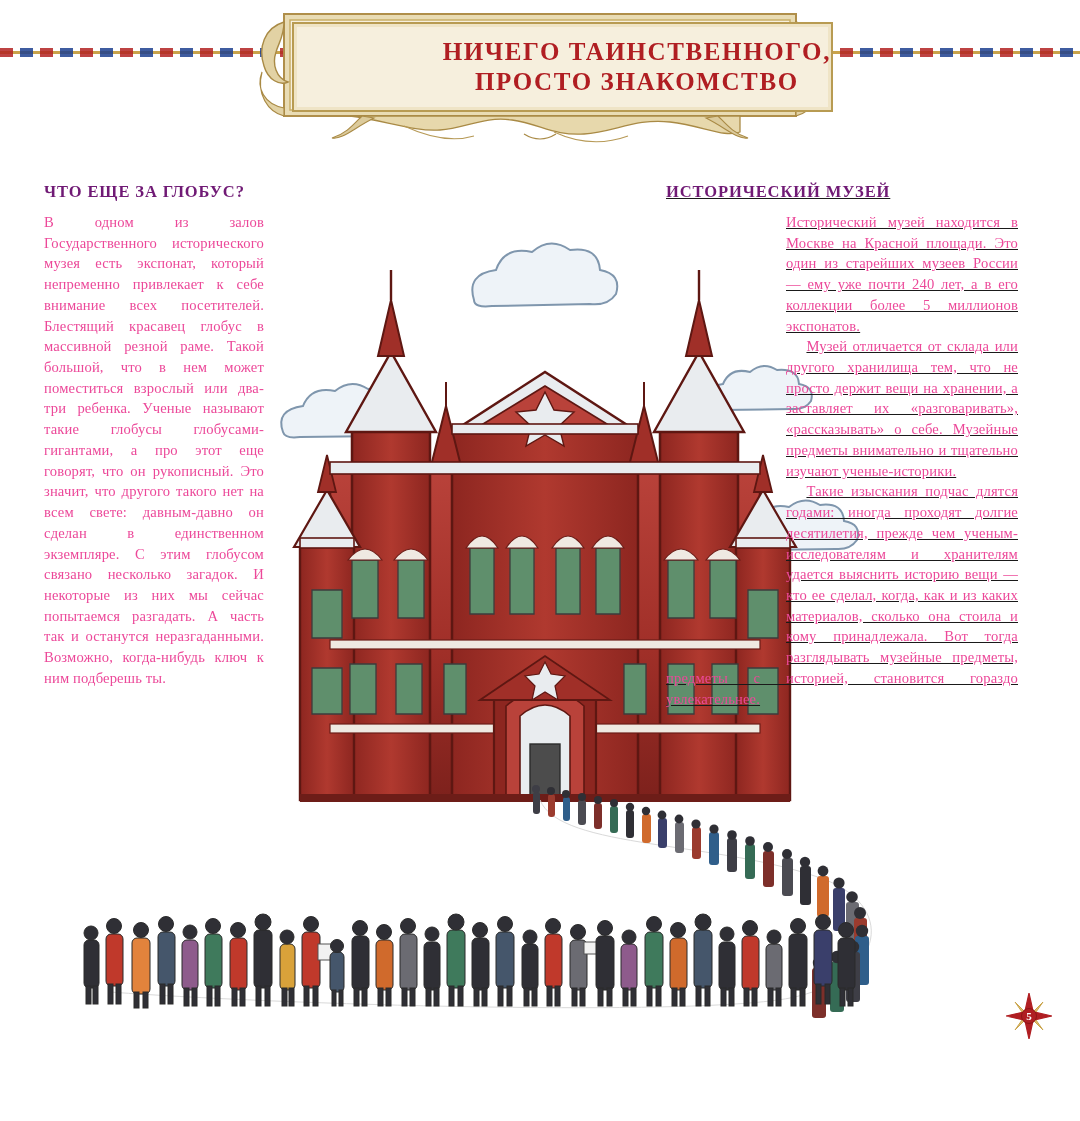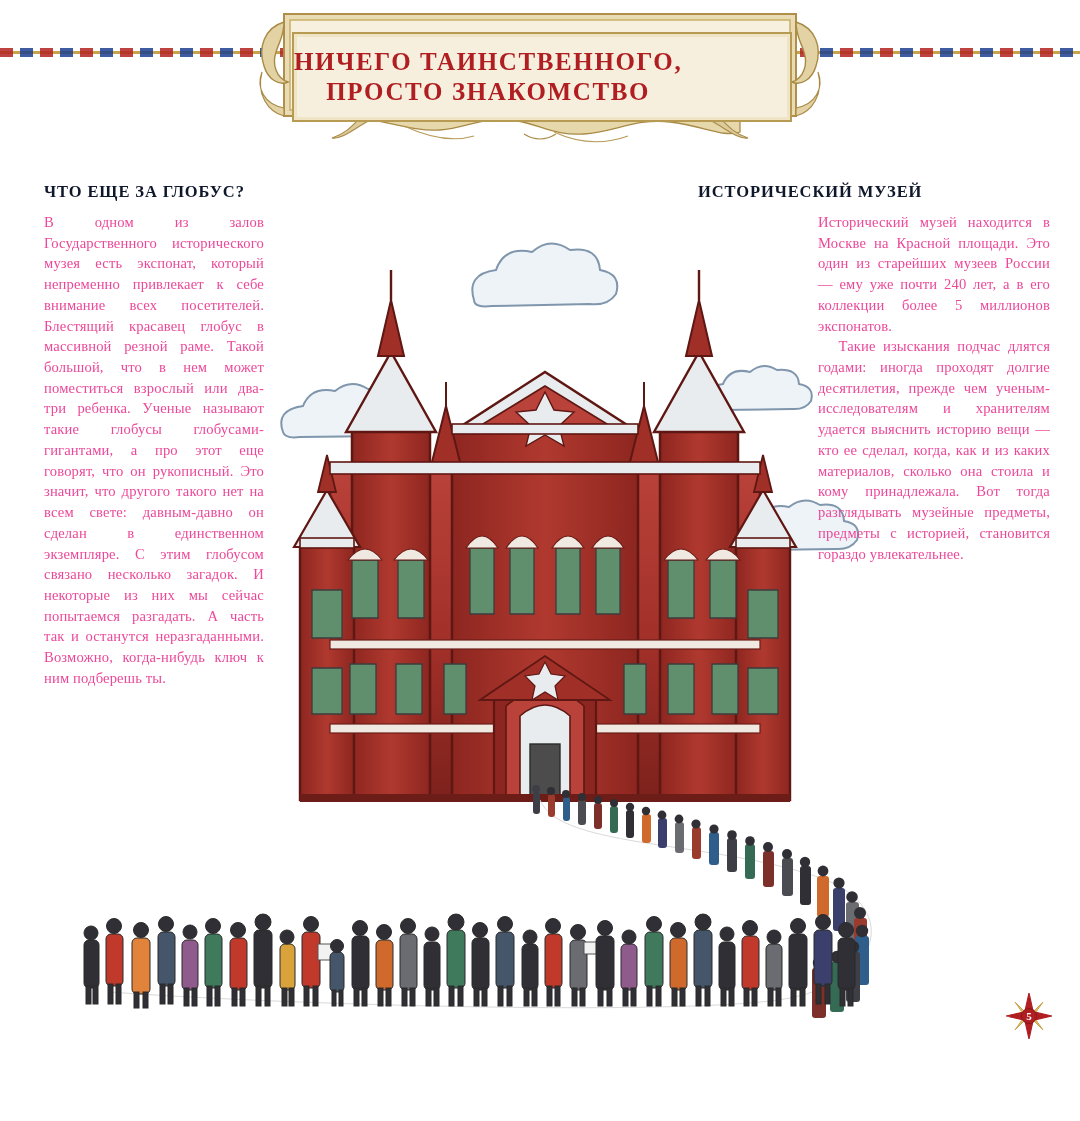--- a/index.html
+++ b/index.html
@@ -57,56 +57,57 @@
     width: 572px;
     height: 138px;
   }
   .banner-scroll {
     position: absolute;
     inset: 0;
   }
   .banner-plate {
     position: absolute;
     left: 38px;
-    top: 24px;
+    top: 14px;
     width: 496px;
     height: 86px;
     background: #f6efdd;
     border: 2px solid #b89b52;
     box-shadow: inset 0 0 0 3px #efe4c6;
     display: flex;
     flex-direction: column;
-    align-items: flex-start;
+    align-items: flex-end;
     justify-content: center;
+    padding-left: 41px;
   }
   .banner-title {
     font-family: "Liberation Serif", serif;
     font-weight: bold;
     color: #b01e22;
     font-size: 25px;
     letter-spacing: 1.6px;
     line-height: 1.22;
     text-align: center;
     text-transform: uppercase;
     white-space: pre-line;
   }
 
   
   .col {
     position: absolute;
     top: 182px;
     width: 352px;
   }
   .col-left  { left: 44px;  }
-  .col-right { left: 698px; }
+  .col-right { left: 666px; text-decoration: underline; }
 
   .col-head {
     font-family: "Liberation Serif", serif;
     font-weight: bold;
-    color: #0f172a;
+    color: #701a75;
     font-size: 16.5px;
     letter-spacing: .9px;
     margin: 0 0 10px 0;
     text-transform: uppercase;
   }
   .col p {
     margin: 0;
     font-size: 14.6px;
     line-height: 1.42;
     text-align: justify;
@@ -594,20 +595,21 @@
 <div class="col col-left">
   <h2 class="col-head">ЧТО ЕЩЕ ЗА ГЛОБУС?</h2>
   <div class="wrap-left"></div>
   <p>В одном из залов Государственного исторического музея есть экспонат, который непременно привлекает к себе внимание всех посетителей. Блестящий красавец глобус в массивной резной раме. Такой большой, что в нем может поместиться взрослый или два-три ребенка. Ученые называют такие глобусы глобусами-гигантами, а про этот еще говорят, что он рукописный. Это значит, что другого такого нет на всем свете: давным-давно он сделан в единственном экземпляре. С этим глобусом связано несколько загадок. И некоторые из них мы сейчас попытаемся разгадать. А часть так и останутся неразгаданными. Возможно, когда-нибудь ключ к ним подберешь ты.</p>
 </div>
 
 <div class="col col-right">
   <h2 class="col-head">ИСТОРИЧЕСКИЙ МУЗЕЙ</h2>
   <div class="wrap-right"></div>
   <p>Исторический музей находится в Москве на Красной площади. Это один из старейших музеев России — ему уже почти 240 лет, а в его коллекции более 5 миллионов экспонатов.</p>
+  <p>Музей отличается от склада или другого хранилища тем, что не просто держит вещи на хранении, а заставляет их «разговаривать», «рассказывать» о себе. Музейные предметы внимательно и тщательно изучают ученые-историки.</p>
   <p>Такие изыскания подчас длятся годами: иногда проходят долгие десятилетия, прежде чем ученым-исследователям и хранителям удается выяснить историю вещи — кто ее сделал, когда, как и из каких материалов, сколько она стоила и кому принадлежала. Вот тогда разглядывать музейные предметы, предметы с историей, становится гораздо увлекательнее.</p>
 </div>
 
 <div class="compass">
   <svg viewBox="0 0 46 46" xmlns="http://www.w3.org/2000/svg">
     <g stroke="#b01e22" stroke-width="1.2" fill="#b01e22">
       <path d="M23 0 L27 18 L23 23 L19 18 Z"></path>
       <path d="M23 46 L27 28 L23 23 L19 28 Z"></path>
       <path d="M0 23 L18 27 L23 23 L18 19 Z"></path>
       <path d="M46 23 L28 27 L23 23 L28 19 Z"></path>

